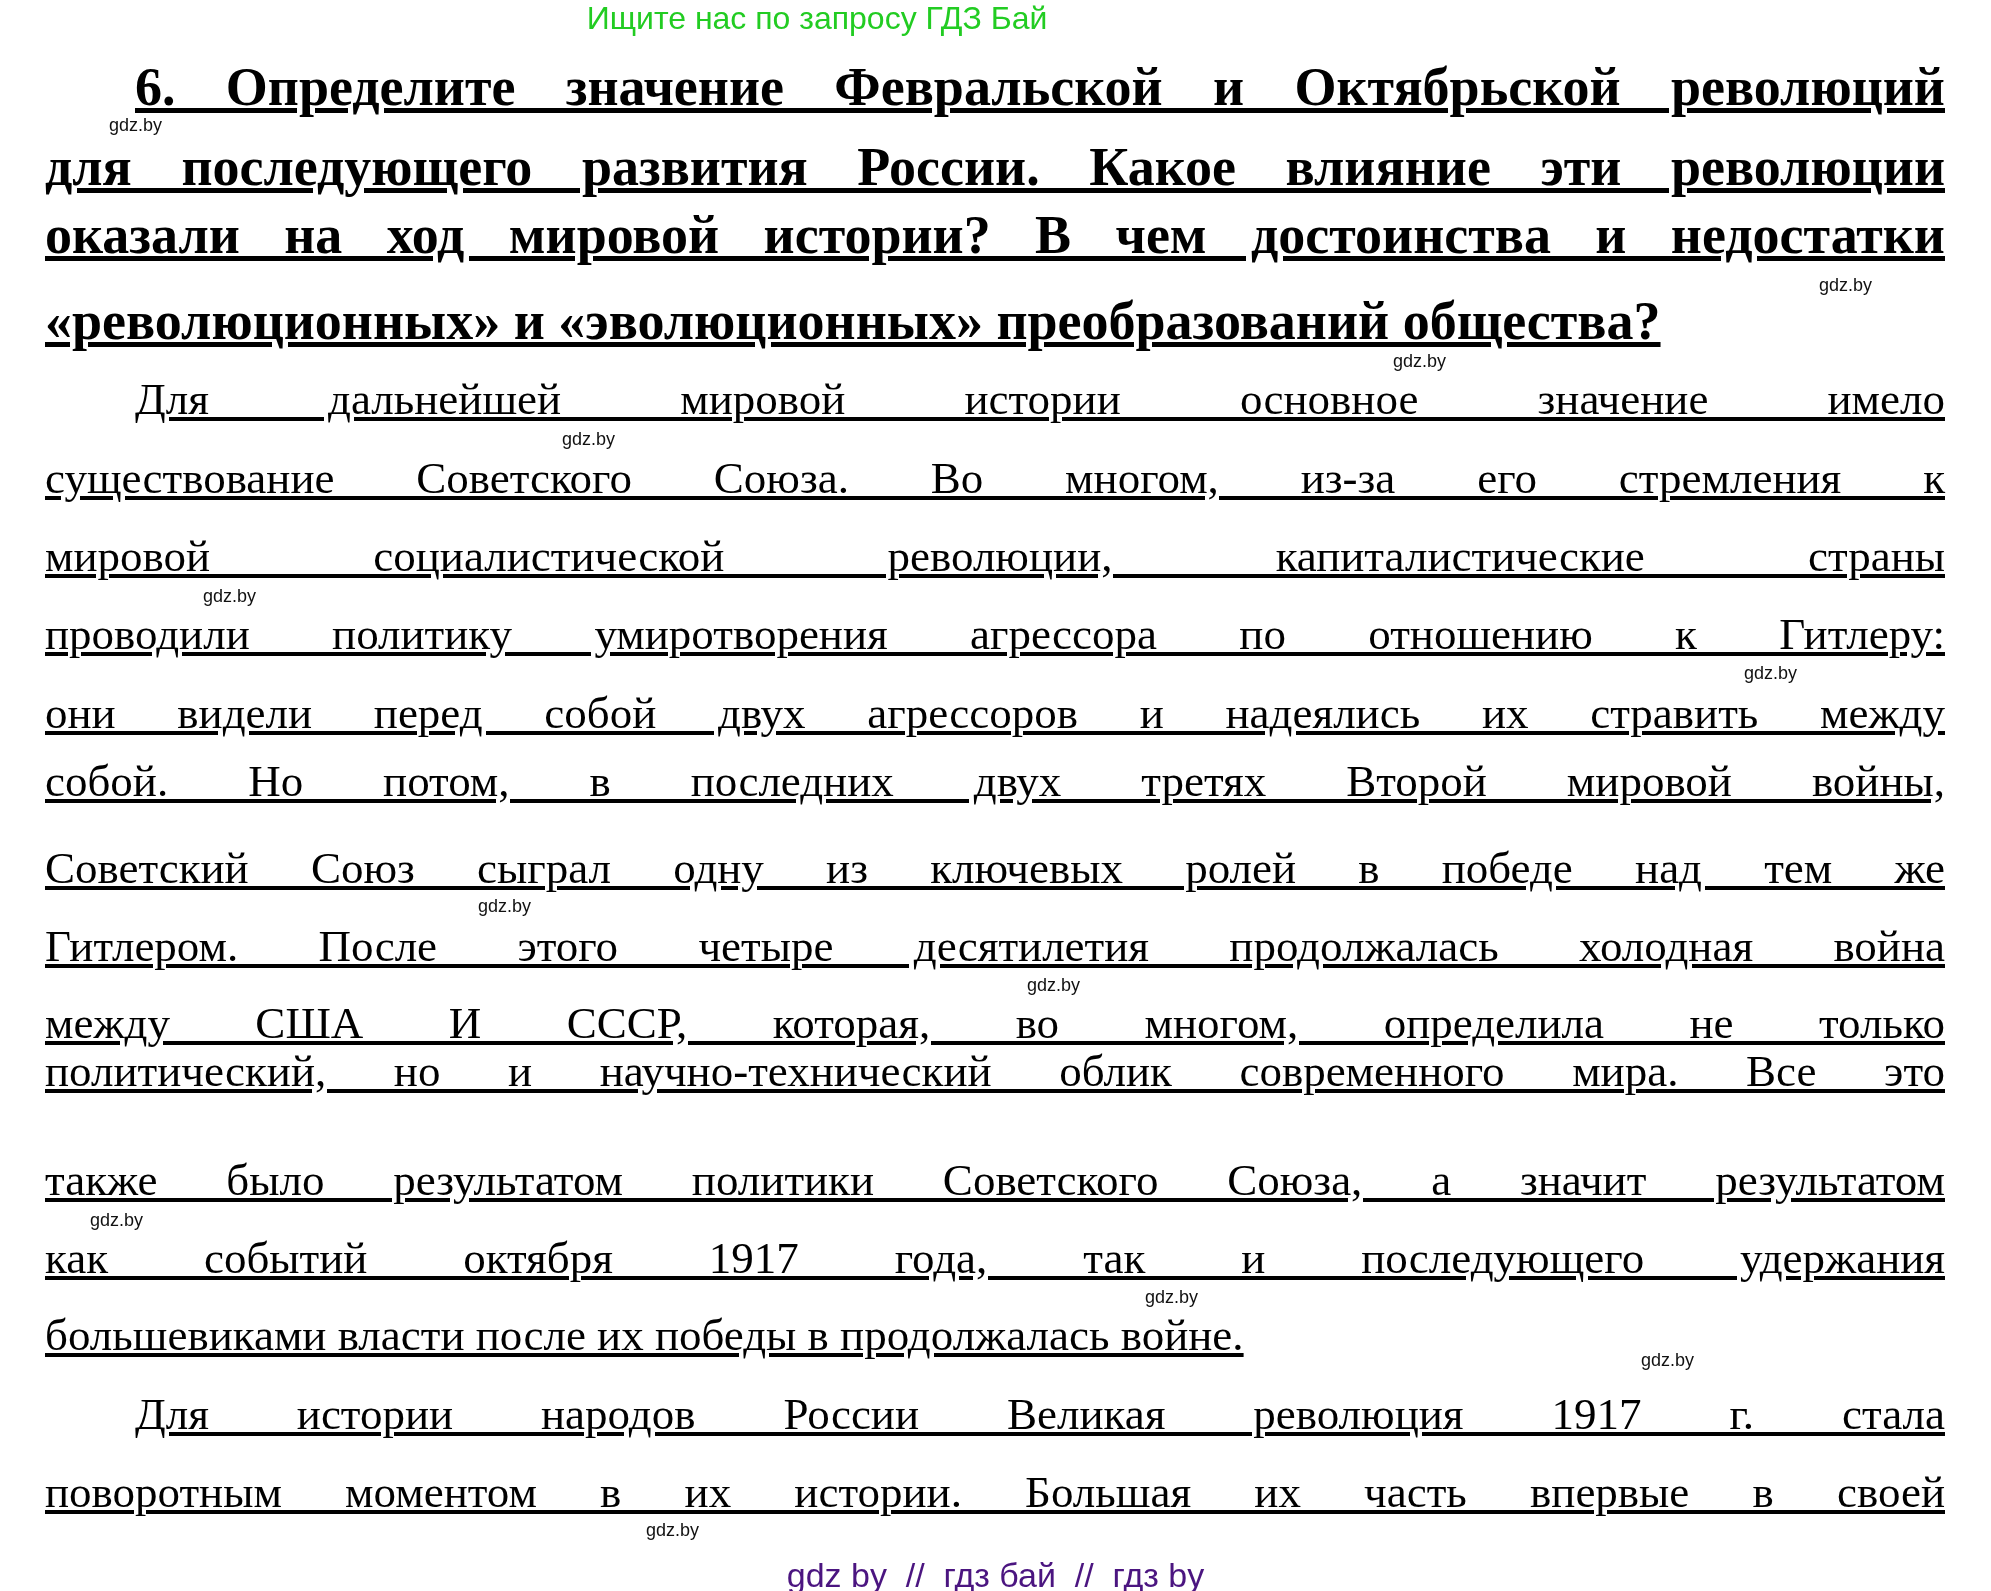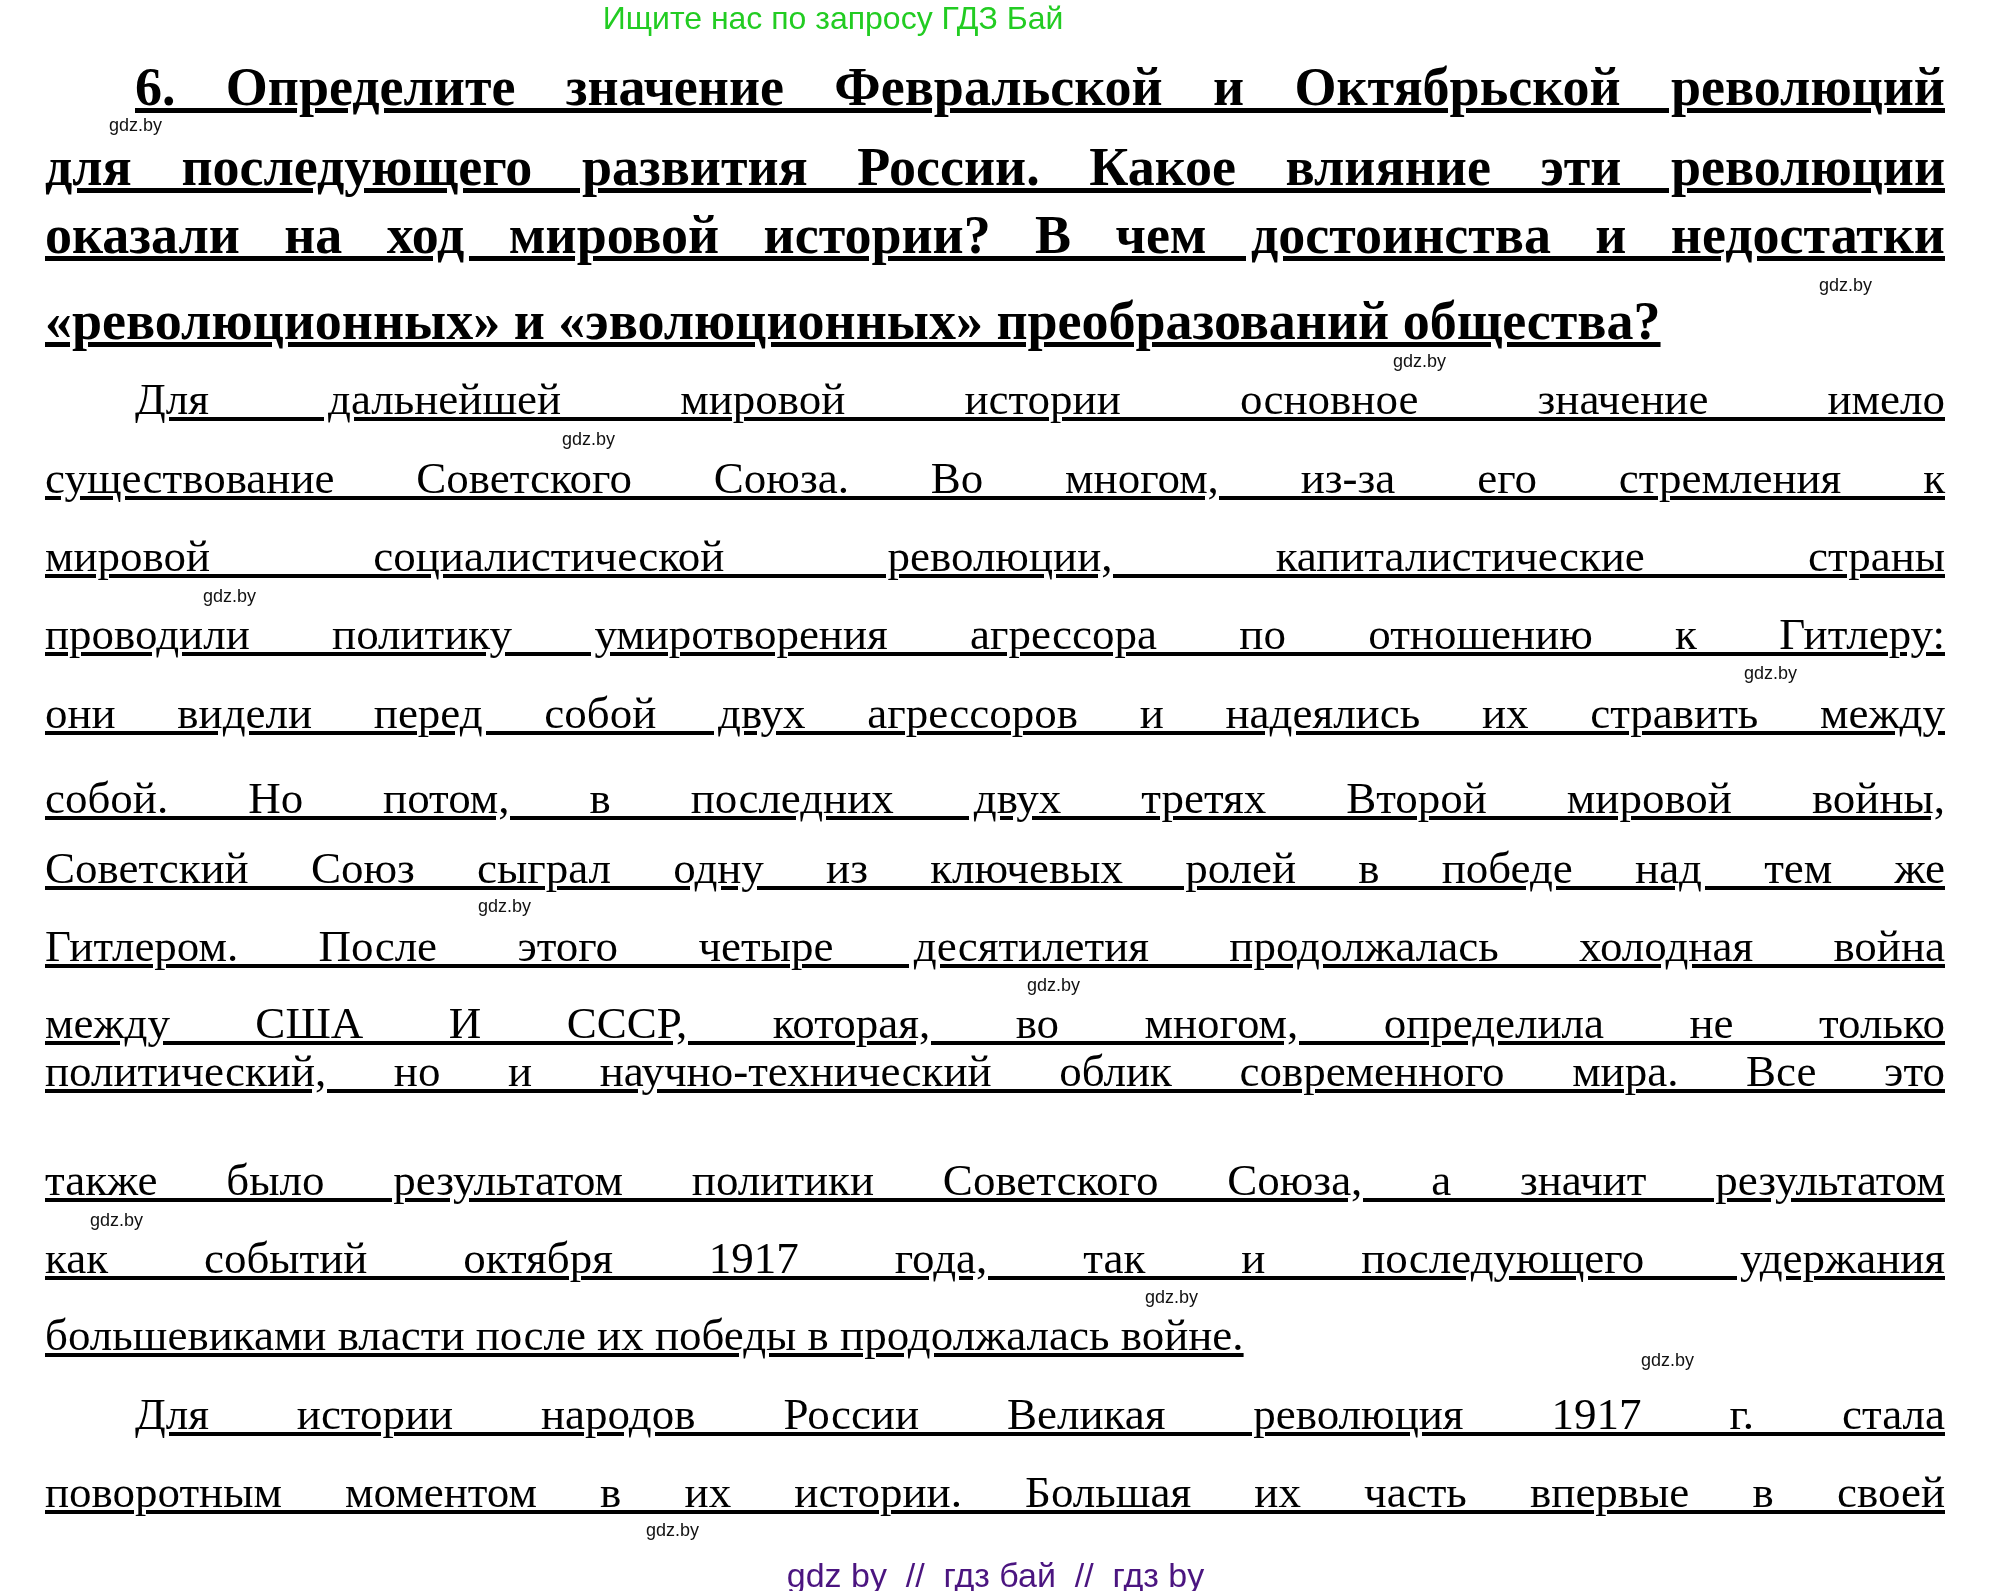--- a/index.html
+++ b/index.html
@@ -1,21 +1,20 @@
 <!DOCTYPE html>
 <html><head>
 <meta charset="utf-8">
 <style>
   html, body { margin:0; padding:0; background:#ffffff; }
   body { width:1991px; height:1591px; position:relative; overflow:hidden; }
   .header {
     position:absolute; left:0; top:0; width:1634px; text-align:center;
     font-family:"Liberation Sans", sans-serif; font-size:32px; line-height:36px;
     color:#22cc22;
-    padding-left:16px;
   }
   .content { position:absolute; left:45px; top:0; width:1900px; }
   .line {
     position:absolute; left:0; width:1900px; height:78px;
     font-family:"Liberation Serif", serif; font-size:45px; line-height:78px;
     color:#000; text-align:justify; text-align-last:justify; white-space:nowrap;
   }
   .line span.t { display:inline-block; width:100%; text-align:justify; text-align-last:justify; white-space:normal;text-decoration:underline; }
   .line.bold { font-weight:bold; font-size:54px; }
   .line.indent span.t { width:calc(100% - 90px); margin-left:90px; }
@@ -40,21 +39,21 @@
   <div class="line bold indent" style="top:48px"><span class="t">6. Определите значение Февральской и Октябрьской революций</span></div>
   <div class="line bold" style="top:128px"><span class="t">для последующего развития России. Какое влияние эти революции</span></div>
   <div class="line bold" style="top:196px"><span class="t">оказали на ход мировой истории? В чем достоинства и недостатки</span></div>
   <div class="line bold last" style="top:282px"><span class="t">«революционных» и «эволюционных» преобразований общества?</span></div>
 
   <div class="line indent" style="top:360px"><span class="t">Для дальнейшей мировой истории основное значение имело</span></div>
   <div class="line" style="top:439px"><span class="t">существование Советского Союза. Во многом, из-за его стремления к</span></div>
   <div class="line" style="top:517px"><span class="t">мировой социалистической революции, капиталистические страны</span></div>
   <div class="line" style="top:595px"><span class="t">проводили политику умиротворения агрессора по отношению к Гитлеру:</span></div>
   <div class="line" style="top:674px"><span class="t">они видели перед собой двух агрессоров и надеялись их стравить между</span></div>
-  <div class="line" style="top:759px"><span class="t">собой. Но потом, в последних двух третях Второй мировой войны,</span></div>
+  <div class="line" style="top:742px"><span class="t">собой. Но потом, в последних двух третях Второй мировой войны,</span></div>
   <div class="line" style="top:829px"><span class="t">Советский Союз сыграл одну из ключевых ролей в победе над тем же</span></div>
   <div class="line" style="top:907px"><span class="t">Гитлером. После этого четыре десятилетия продолжалась холодная война</span></div>
   <div class="line" style="top:984px"><span class="t">между США И СССР, которая, во многом, определила не только</span></div>
   <div class="line" style="top:1032px"><span class="t">политический, но и научно-технический облик современного мира. Все это</span></div>
   <div class="line" style="top:1141px"><span class="t">также было результатом политики Советского Союза, а значит результатом</span></div>
   <div class="line" style="top:1219px"><span class="t">как событий октября 1917 года, так и последующего удержания</span></div>
   <div class="line last" style="top:1296px"><span class="t">большевиками власти после их победы в продолжалась войне.</span></div>
 
   <div class="line indent" style="top:1375px"><span class="t">Для истории народов России Великая революция 1917 г. стала</span></div>
   <div class="line" style="top:1453px"><span class="t">поворотным моментом в их истории. Большая их часть впервые в своей</span></div>

